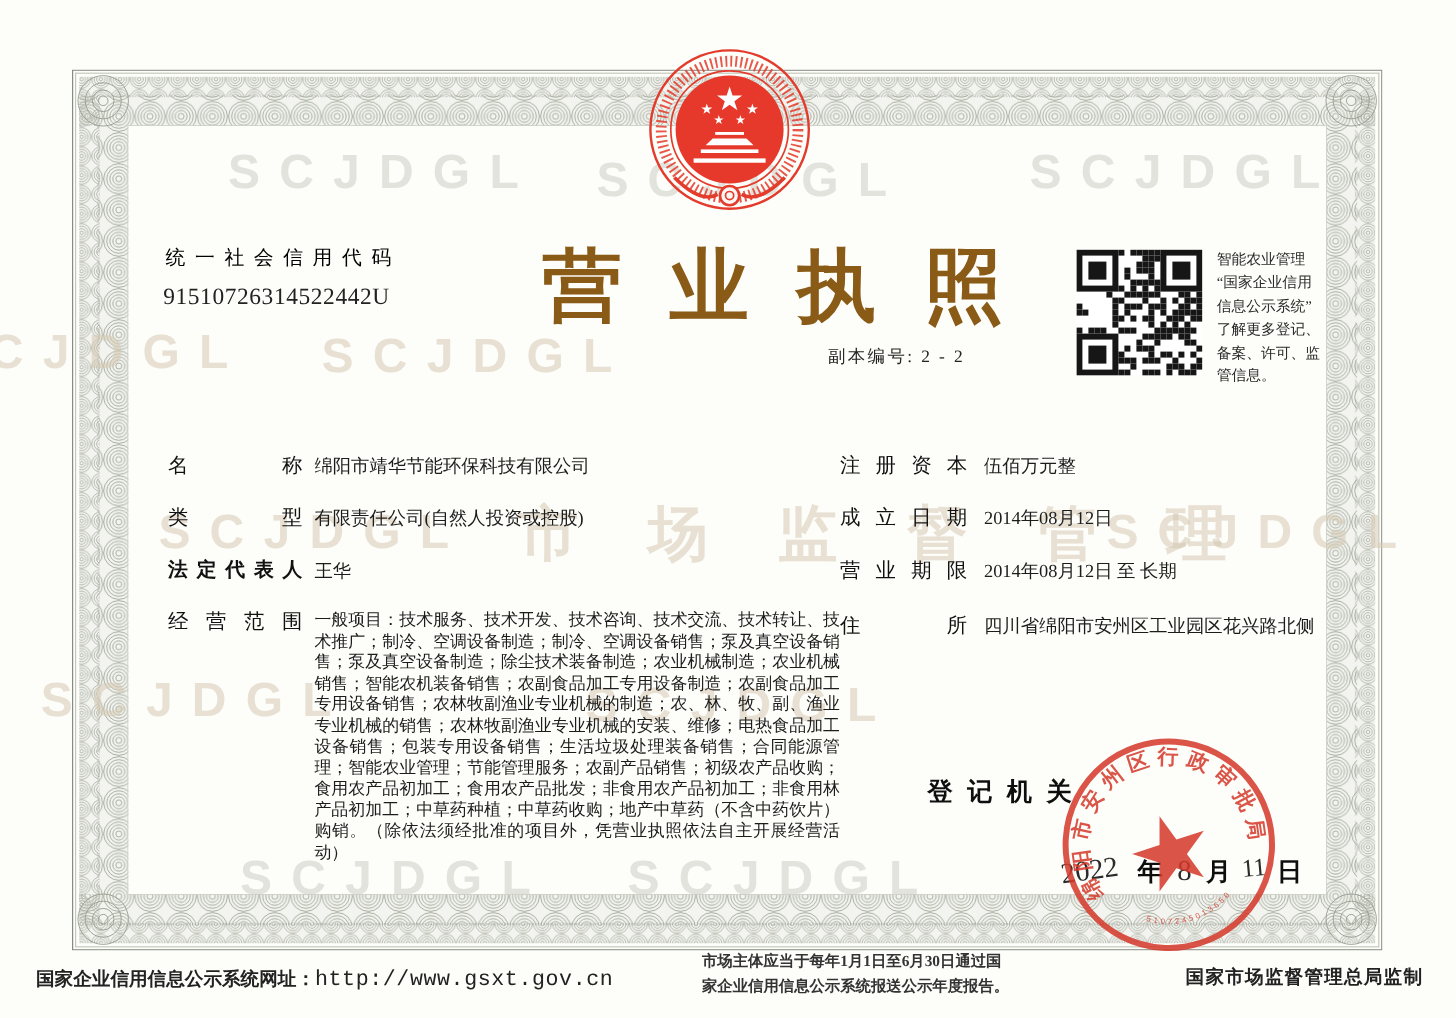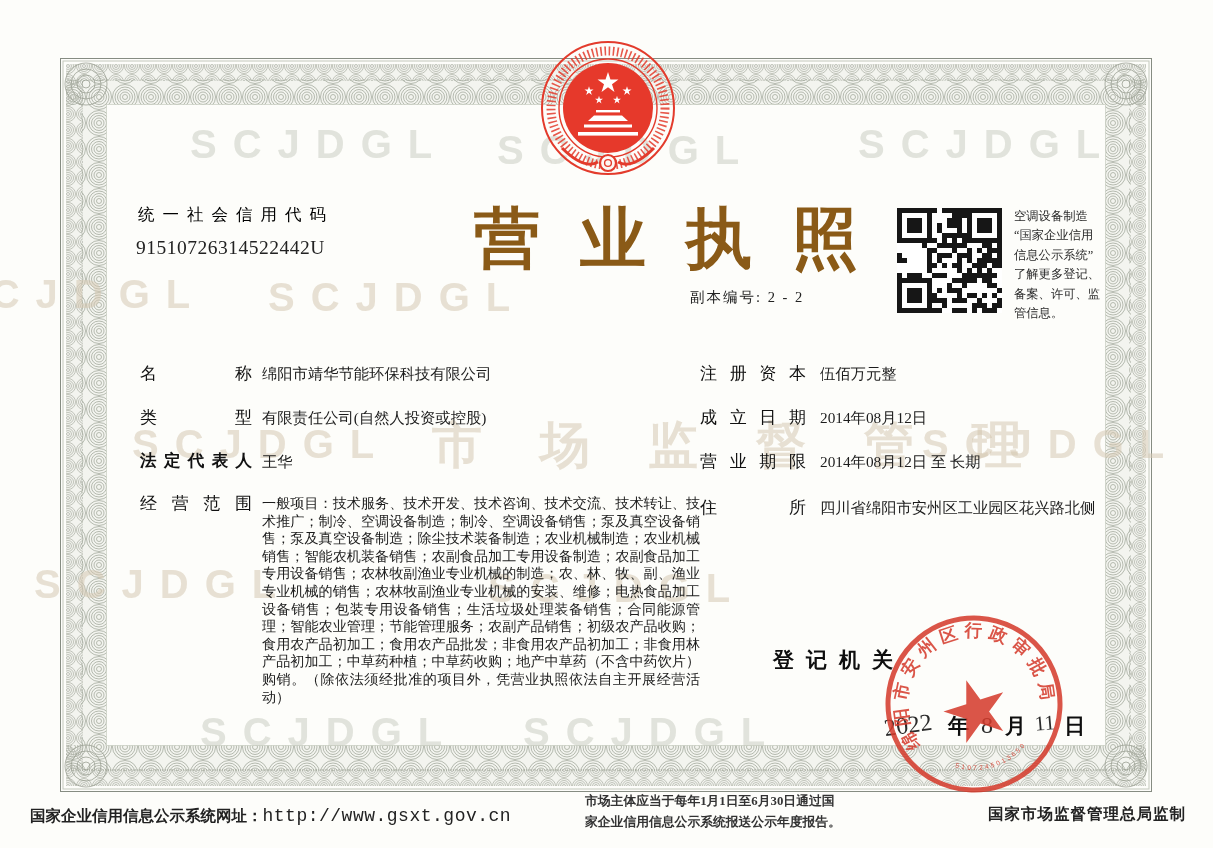--- a/index.html
+++ b/index.html
@@ -25,28 +25,28 @@
   .wm-center{color:rgba(209,196,171,0.5);font-size:50px;letter-spacing:58px;font-family:"Liberation Serif","DejaVu Serif",serif;text-align:center;}
   
   .emblem{position:absolute;left:533px;top:28px;z-index:3;}
   .seal{position:absolute;left:878px;top:608px;z-index:6;opacity:0.86;}
   
   .credit-label{position:absolute;left:138px;top:204px;z-index:4;font-size:16.5px;letter-spacing:8px;color:#000000;}
   .credit-code{position:absolute;left:136px;top:237px;z-index:4;font-size:19.5px;letter-spacing:0.5px;color:#222;}
   .title{
     position:absolute;left:452px;top:194px;z-index:4;
     font-family:"Liberation Sans","DejaVu Sans",sans-serif;
-    font-size:66px;font-weight:bold;letter-spacing:40px;color:#8a5a17;white-space:nowrap;margin-left:22px;
+    font-size:66px;font-weight:bold;letter-spacing:40px;color:#8a5a17;white-space:nowrap;
   }
   .subtitle{position:absolute;left:548px;top:280px;z-index:4;font-size:25px;font-weight:bold;letter-spacing:2px;color:#111;}
   .copy-no{position:absolute;left:690px;top:288px;z-index:4;font-size:14.5px;letter-spacing:2px;color:#222;}
   .qr-box{position:absolute;left:897px;top:208px;z-index:4;width:105px;height:105px;}
   .qr-caption{position:absolute;left:1014px;top:207px;z-index:4;width:122px;font-size:12.3px;line-height:19.4px;color:#2a2a2a;}
   
-  .row{position:absolute;z-index:4;display:flex;align-items:flex-start;}
+  .row{position:absolute;z-index:4;display:flex;align-items:flex-start;margin-top:14px;}
   .lbl{
     width:112px;flex:0 0 112px;margin-right:10px;
     font-size:17px;color:#111;
     text-align:justify;text-align-last:justify;
   }
   .lbl-bold{font-family:"Liberation Sans","DejaVu Sans",sans-serif;font-weight:bold;font-size:16.5px;}
   .val{font-size:15.3px;color:#1c1c1c;padding-top:2px;}
   .val-scope{width:438px;font-size:14.1px;line-height:17.6px;text-align:justify;padding-top:3px;}
   .r-lbl{width:106px;flex:0 0 106px;margin-right:14px;}
   
@@ -314,21 +314,21 @@
         <rect x="5" y="5" width="25" height="25" fill="#fff"></rect>
         <rect x="10" y="10" width="15" height="15" fill="#161616"></rect>
         <rect x="70" y="0" width="35" height="35" fill="#161616"></rect>
         <rect x="75" y="5" width="25" height="25" fill="#fff"></rect>
         <rect x="80" y="10" width="15" height="15" fill="#161616"></rect>
         <rect x="0" y="70" width="35" height="35" fill="#161616"></rect>
         <rect x="5" y="75" width="25" height="25" fill="#fff"></rect>
         <rect x="10" y="80" width="15" height="15" fill="#161616"></rect>
       </svg></div>
   <div class="qr-caption">
-    <div>空调设备制造</div>
+    <div>智能农业管理</div>
     <div>“国家企业信用</div>
     <div>信息公示系统”</div>
     <div>了解更多登记、</div>
     <div>备案、许可、监</div>
     <div>管信息。</div>
   </div>
 
   <div class="row" style="left:140px;top:362px;">
     <div class="lbl">名称</div>
     <div class="val">绵阳市靖华节能环保科技有限公司</div>

